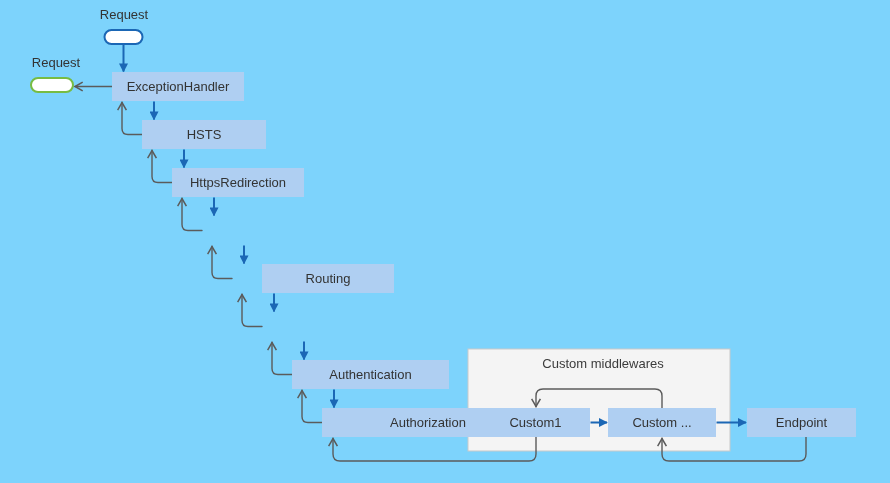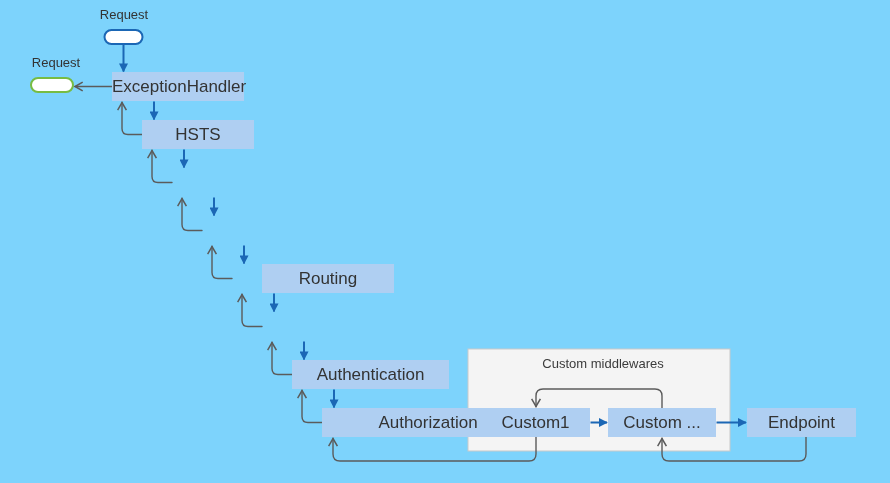--- a/index.html
+++ b/index.html
@@ -21,21 +21,21 @@
     top: 0;
     z-index: 1;
   }
   .node {
     position: absolute;
     z-index: 2;
     height: 29px;
     line-height: 29px;
     background: #AFCFF2;
     color: #333333;
-    font-size: 17px;
+    font-size: 13px;
     text-align: center;
     white-space: nowrap;
   }
   .float-label {
     position: absolute;
     z-index: 2;
     color: #333333;
     font-size: 13px;
     text-align: center;
     white-space: nowrap;
@@ -97,21 +97,22 @@
       <path d="M662 408 V396 Q662 389 655 389 H543 Q536 389 536 396 V406.5" marker-end="url(#mGray)"></path>
     </g>
   </svg>
 
   <div class="float-label" style="left:84px; top:7px; width:80px;">Request</div>
   <div class="float-label" style="left:16px; top:55px; width:80px;">Request</div>
 
   <div class="group-title" style="left:468px; top:356px; width:270px;">Custom middlewares</div>
 
   <div class="node" style="left:112px; top:72px;  width:132px;">ExceptionHandler</div>
-  <div class="node" style="left:142px; top:120px; width:112px;">HSTS</div>
+  <div class="node" style="left:142px; top:120px; width:124px;">HSTS</div>
+  <div class="node" style="left:172px; top:168px; width:132px;">HttpsRedirection</div>
   <div class="node" style="left:232px; top:264px; width:132px;margin-left:30px;">Routing</div>
   <div class="node" style="left:292px; top:360px; width:157px;">Authentication</div>
   <div class="node" style="left:322px; top:408px; width:132px;padding-left:40px;">Authorization</div>
 
   <div class="node" style="left:481px; top:408px; width:109px;">Custom1</div>
   <div class="node" style="left:608px; top:408px; width:108px;">Custom ...</div>
 
   <div class="node" style="left:747px; top:408px; width:109px;">Endpoint</div>
 
 </div>

